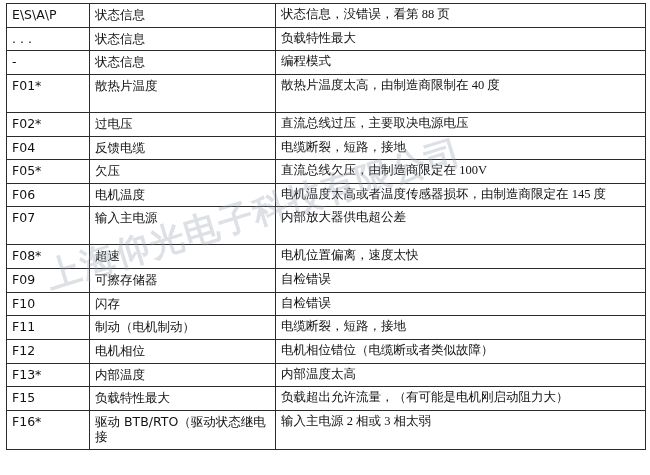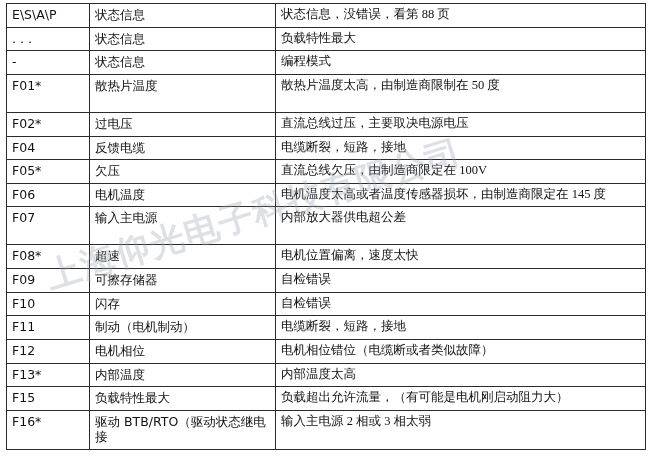--- a/index.html
+++ b/index.html
@@ -91,21 +91,21 @@
       <td class="desc-cell">负载特性最大</td>
     </tr>
     <tr>
       <td class="code-cell">-</td>
       <td class="name-cell">状态信息</td>
       <td class="desc-cell">编程模式</td>
     </tr>
     <tr class="row-tall">
       <td class="code-cell">F01*</td>
       <td class="name-cell">散热片温度</td>
-      <td class="desc-cell">散热片温度太高，由制造商限制在 50 度</td>
+      <td class="desc-cell">散热片温度太高，由制造商限制在 40 度</td>
     </tr>
     <tr>
       <td class="code-cell">F02*</td>
       <td class="name-cell">过电压</td>
       <td class="desc-cell">直流总线过压，主要取决电源电压</td>
     </tr>
     <tr>
       <td class="code-cell">F04</td>
       <td class="name-cell">反馈电缆</td>
       <td class="desc-cell">电缆断裂，短路，接地</td>

